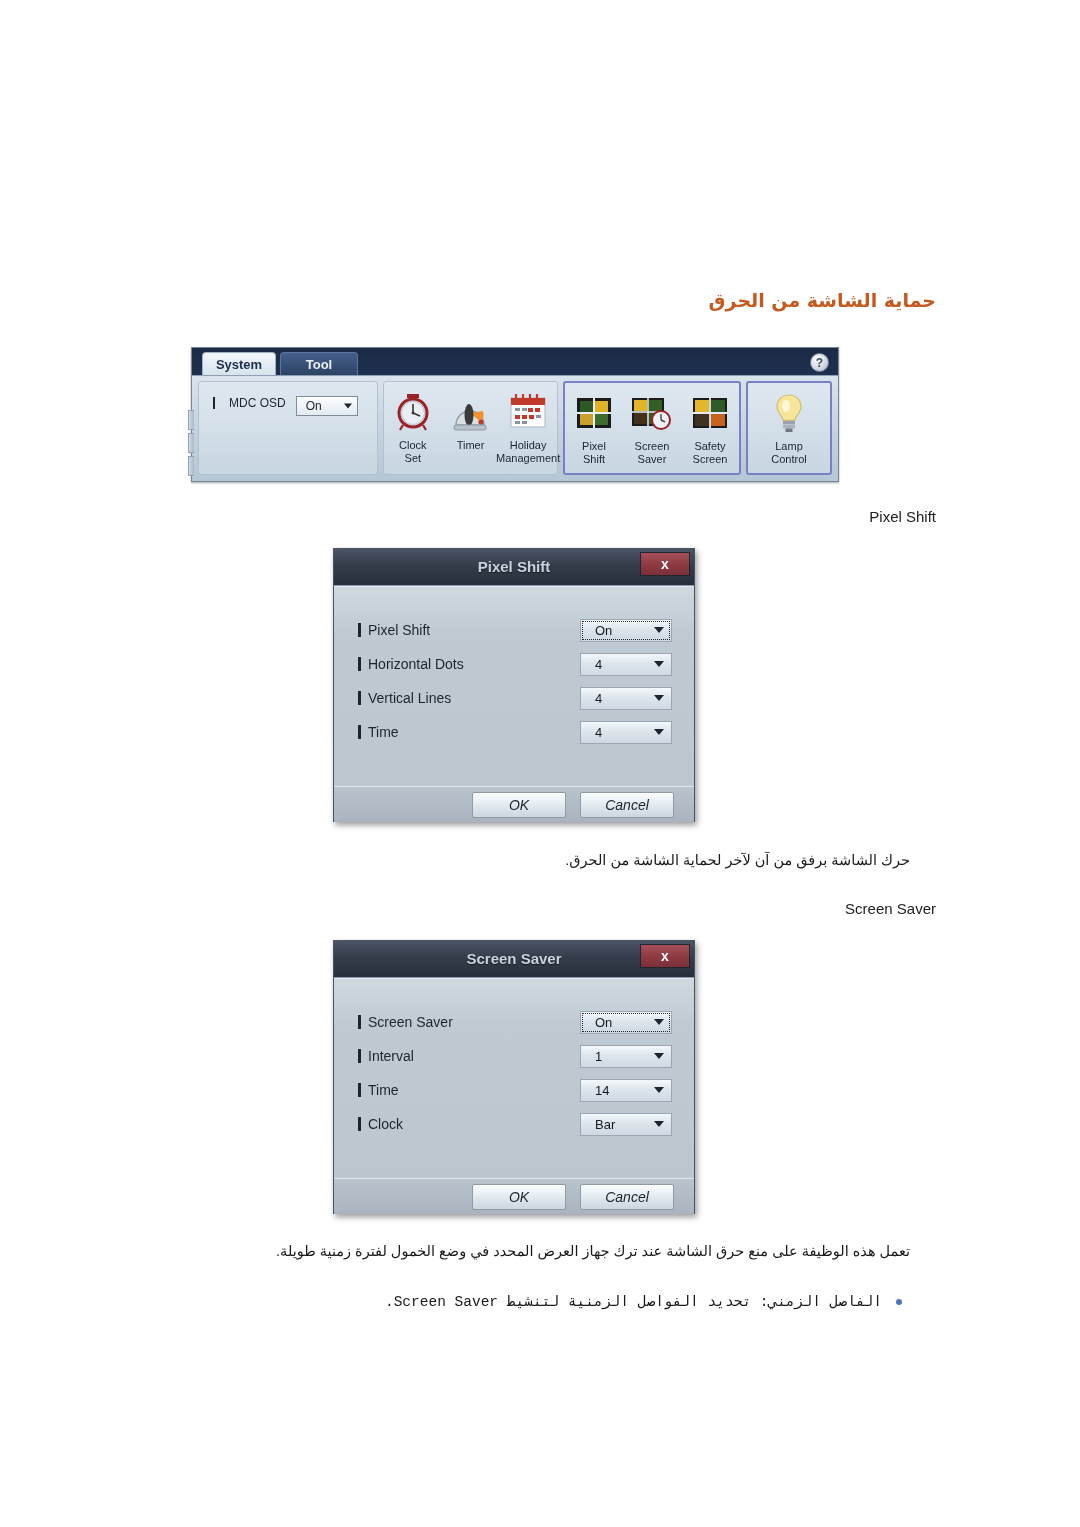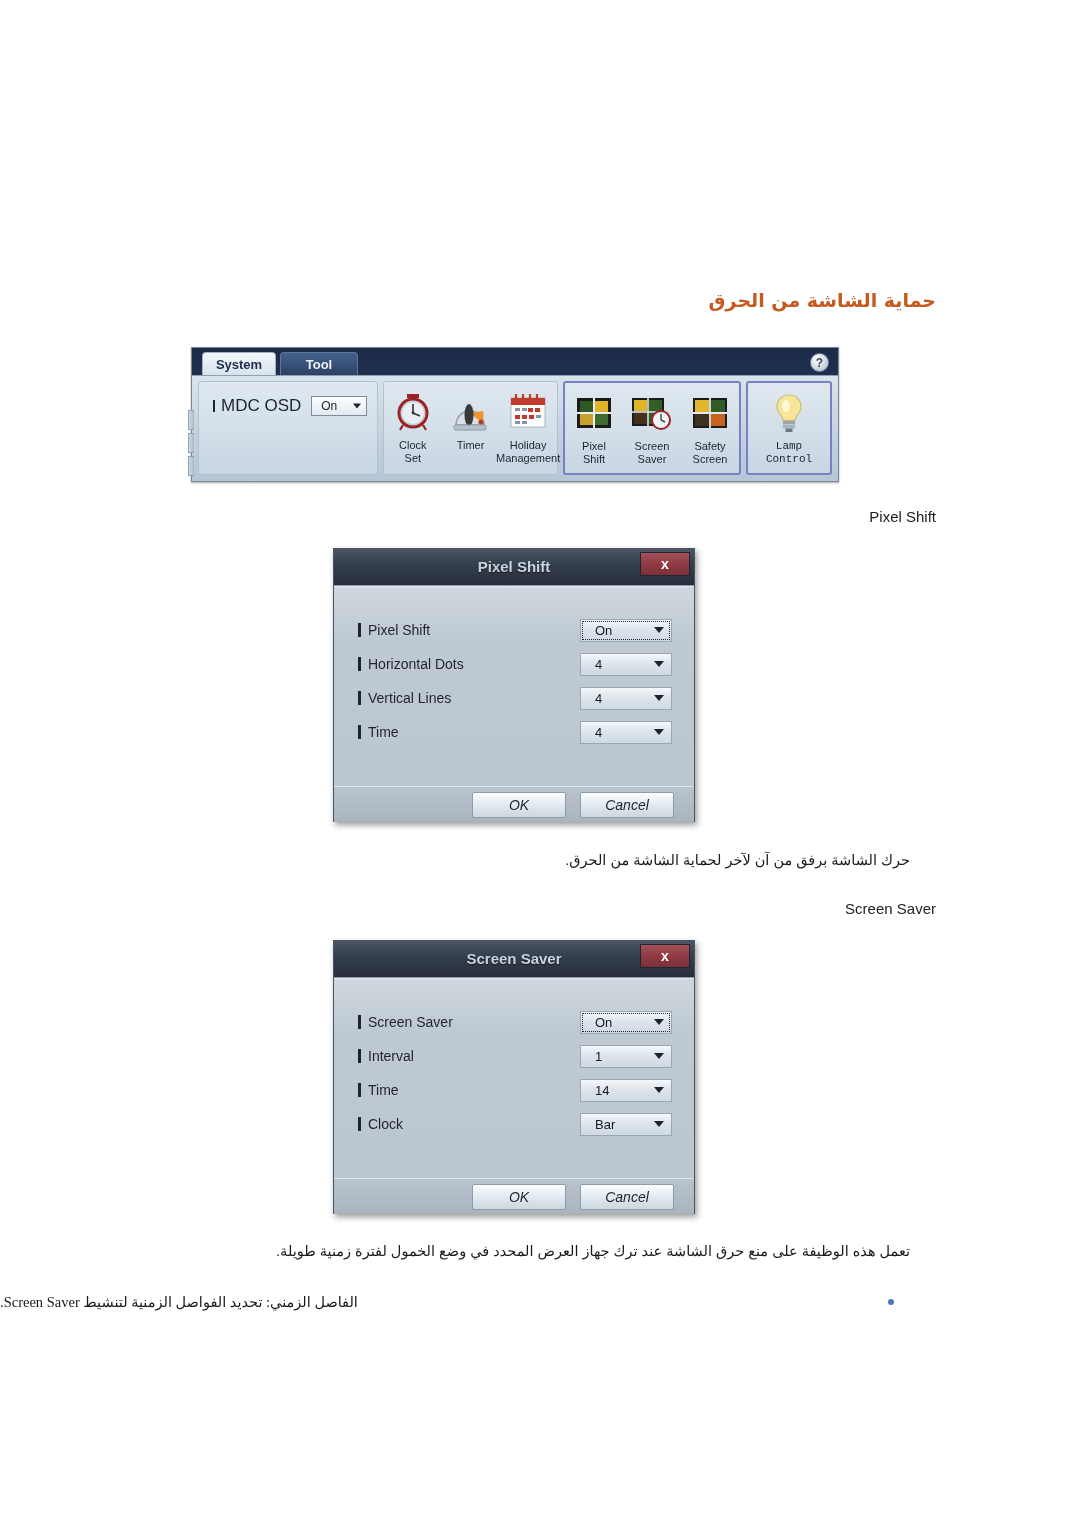--- a/index.html
+++ b/index.html
@@ -87,26 +87,25 @@
   }
   .group-osd { width: 180px; padding: 14px 10px 0 14px; }
   .group-time { width: 175px; justify-content: space-around; padding-top: 4px; }
   .group-screen {
     width: 178px; justify-content: space-around; padding-top: 4px;
     border: 2px solid #7b7fc4;
   }
   .group-lamp {
     flex: 1; justify-content: center; padding-top: 4px;
     border: 2px solid #7b7fc4;
-    font-family: Liberation Mono, monospace;
   }
 
   .osd-label {
-    font-size: 17px; color: #1c2430; white-space: nowrap;
-    display:flex; align-items:center; gap:2px;
+    font-size: 12px; color: #1c2430; white-space: nowrap;
+    display:flex; align-items:center; gap:10px;
   }
   .tick { display:inline-block; width:2px; height:12px; background:#1c2430; margin-right:4px; }
   .osd-select {
     width: 62px; height: 20px; margin-left: 10px;
     background: linear-gradient(180deg,#fdfefe 0%, #e3eaf1 100%);
     border: 1px solid #7f8c9c;
     font-size: 12px; color: #1c2430;
     display: flex; align-items: center;
     padding-left: 9px;
     position: relative;
@@ -241,23 +240,23 @@
     width: 910px; left: 0;
     text-align: right; direction: rtl;
     font-family: Liberation Sans, sans-serif;
     font-size: 14.5px; color: #1a1a1a;
   }
   .cap-shift { top: 852px; }
   .cap-saver { top: 1243px; }
 
   .bullets {
     position: absolute;
-    top: 1292px; left: 0; width: 900px;
-    direction: rtl; text-align: left;
-    font-family: Liberation Serif, serif;
+    top: 1292px; left: 8px; width: 900px;
+    direction: rtl; text-align: right;
+    font-family: Liberation Mono, monospace;
     font-size: 14.5px; color: #1a1a1a;
     list-style: none; margin: 0; padding: 0;
   }
   .bullets li {
     position: relative;
     padding-right: 26px;
     margin-bottom: 12px;
     line-height: 20px;
   }
   .bullets li::before {

